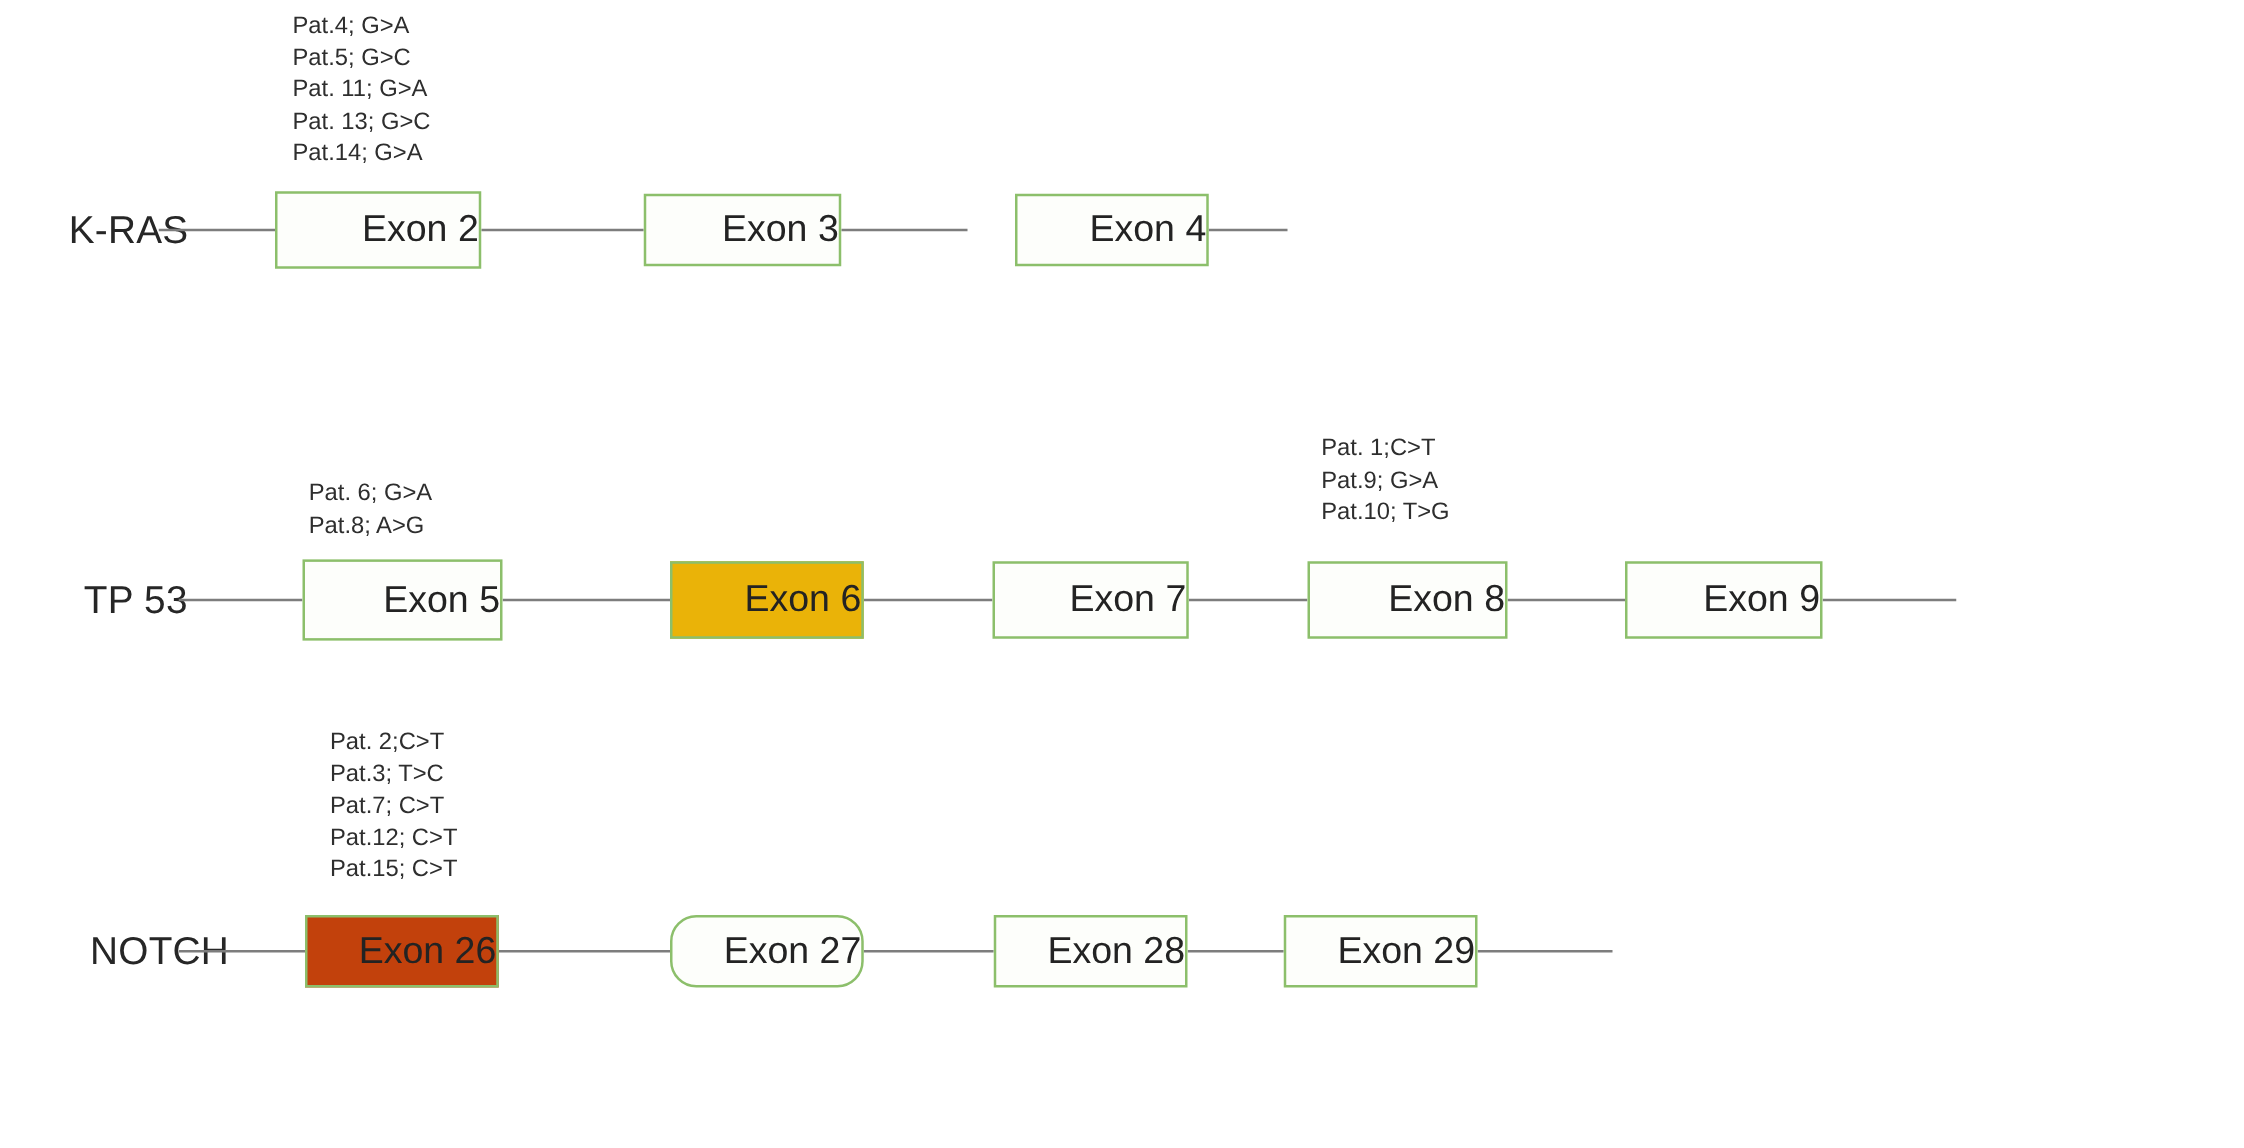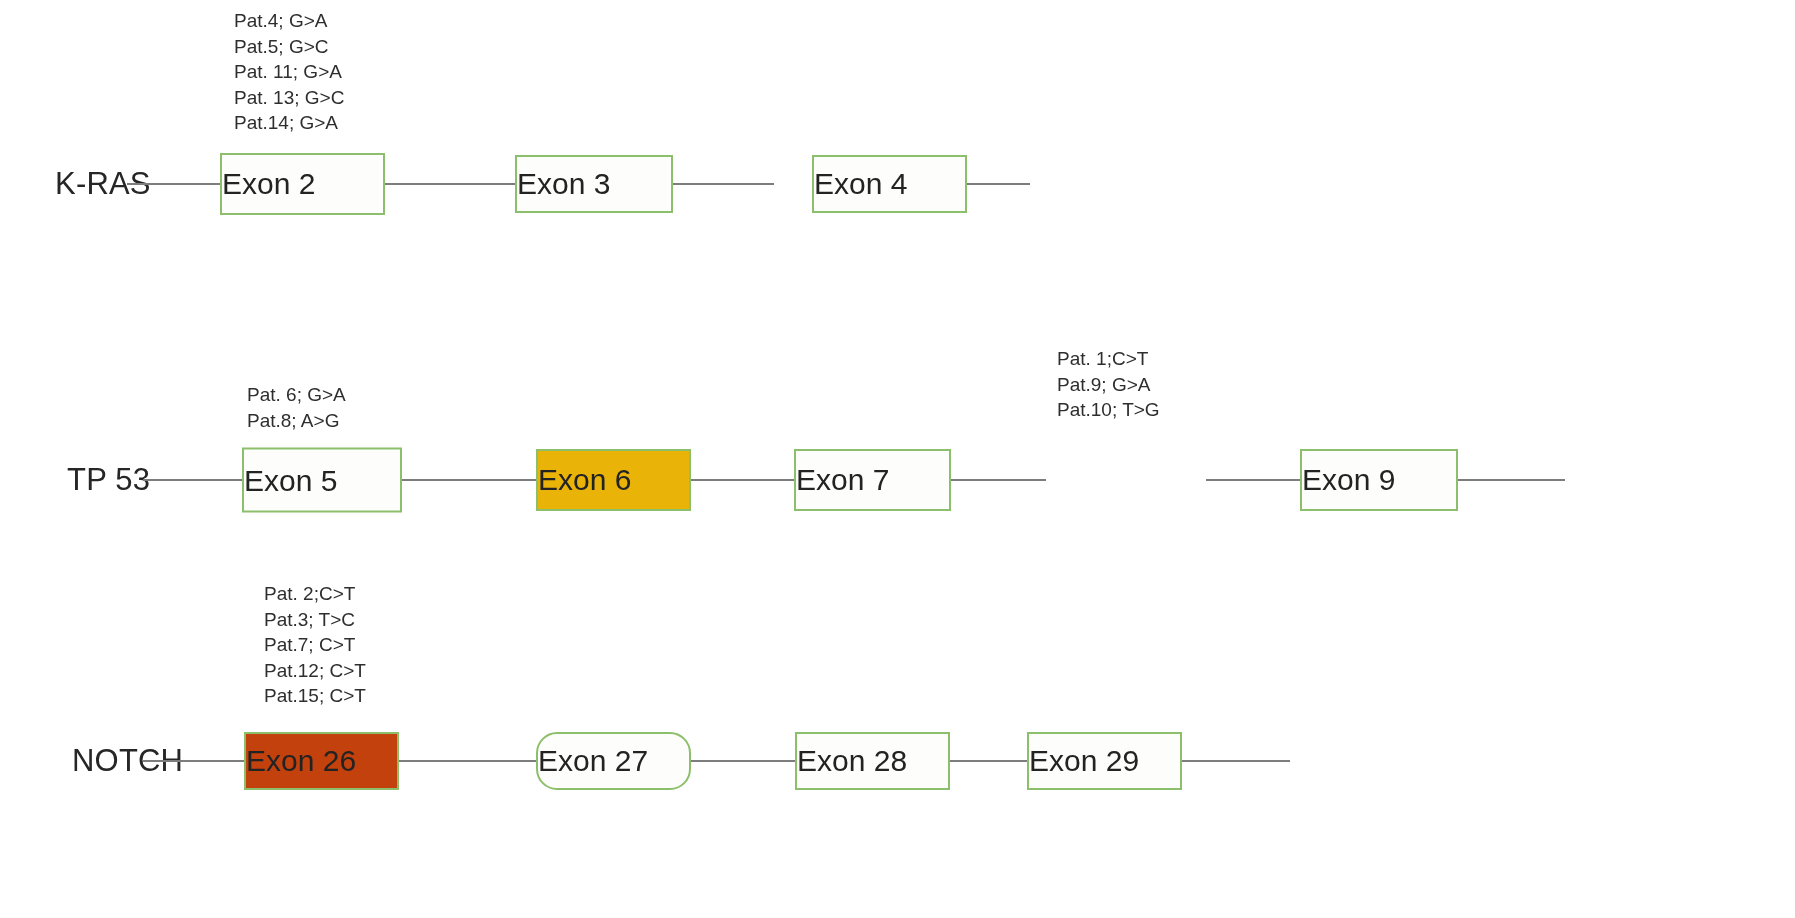--- a/index.html
+++ b/index.html
@@ -36,21 +36,21 @@
   }
 
   
   .exon-box {
     position: absolute;
     box-sizing: border-box;
     border: 2px solid #8cbf6b;
     background: #fdfefb;
     display: flex;
     align-items: center;
-    justify-content: flex-start;
+    justify-content: flex-end;
     transform: translateY(-50%);
   }
   .exon-label {
     font-size: 30px;
     color: #232323;
     white-space: nowrap;
     line-height: 1;
   }
 
   
@@ -108,20 +108,23 @@
     <div class="connector" style="left: 1458px; top: 480px; width: 107px; border-top-color: rgb(125, 125, 125);"></div>
     <div class="exon-box" style="left: 242px; top: 480px; width: 160px; height: 65px; border-color: rgb(140, 191, 107); background: rgb(253, 254, 251);">
       <span class="exon-label">Exon 5</span>
     </div>
     <div class="exon-box" style="left: 536px; top: 480px; width: 155px; height: 62px; border-color: rgb(140, 191, 107); background: #eab308;">
       <span class="exon-label">Exon 6</span>
     </div>
     <div class="exon-box" style="left: 794px; top: 480px; width: 157px; height: 62px; border-color: rgb(140, 191, 107); background: rgb(253, 254, 251);">
       <span class="exon-label">Exon 7</span>
     </div>
+    <div class="exon-box" style="left: 1046px; top: 480px; width: 160px; height: 62px; border-color: rgb(140, 191, 107); background: rgb(253, 254, 251);">
+      <span class="exon-label">Exon 8</span>
+    </div>
     <div class="exon-box" style="left: 1300px; top: 480px; width: 158px; height: 62px; border-color: rgb(140, 191, 107); background: rgb(253, 254, 251);">
       <span class="exon-label">Exon 9</span>
     </div>
     <div class="annotation" style="left: 247px; top: 382px;">
       <span class="ann-line">Pat. 6; G&gt;A</span>
       <span class="ann-line">Pat.8; A&gt;G</span>
     </div>
     <div class="annotation" style="left: 1057px; top: 346px;">
       <span class="ann-line">Pat. 1;C&gt;T</span>
       <span class="ann-line">Pat.9; G&gt;A</span>

